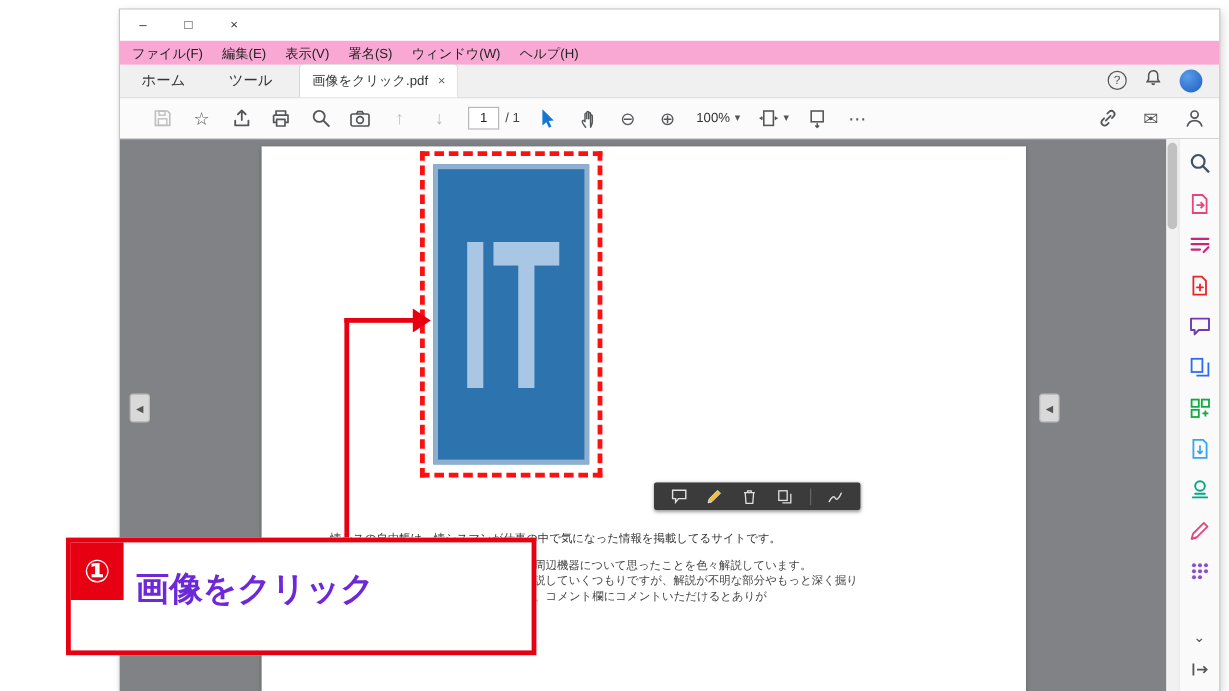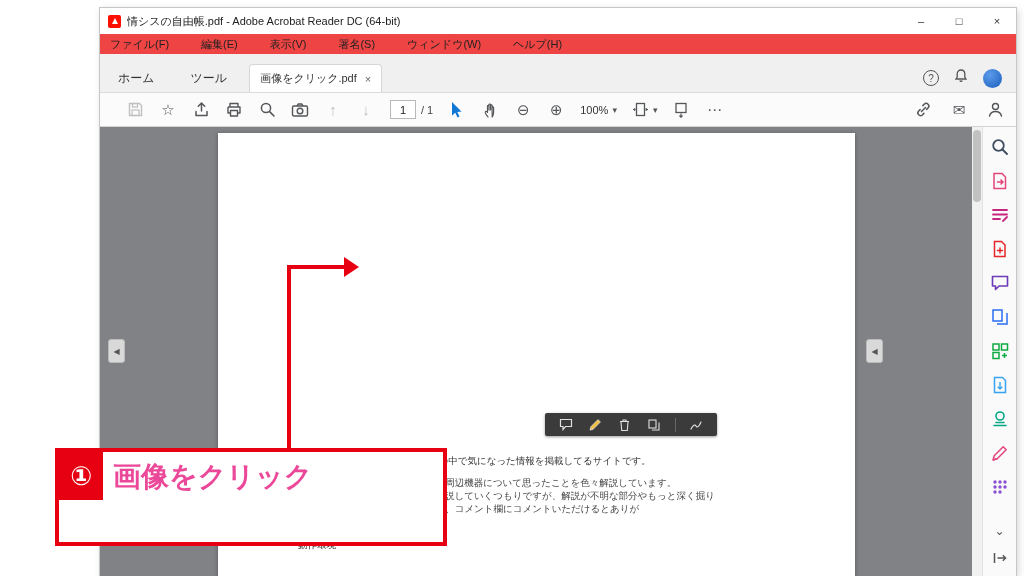--- a/index.html
+++ b/index.html
@@ -17,26 +17,26 @@
   .pdf-logo { width:13px; height:13px; background:#fa0f00; border-radius:2px;
     display:flex; align-items:center; justify-content:center; flex:0 0 auto; }
   .pdf-logo i { display:block; width:0; height:0; border-left:3px solid transparent;
     border-right:3px solid transparent; border-bottom:6px solid #fff; }
   .title-text { font-size:11px; color:#222; white-space:nowrap; overflow:hidden; }
   .win-controls { display:flex; height:100%; flex:0 0 auto; }
   .win-btn { width:38px; height:100%; display:flex; align-items:center; justify-content:center;
     font-size:11px; color:#333; cursor:default; }
 
   
-  .menubar { height:20px; display:flex; align-items:center; gap:32px; padding-left:10px;
-    background:#ef4444; font-size:11px; color:#222; flex:0 0 auto; }
+  .menubar { height:20px; display:flex; align-items:center; gap:16px; padding-left:10px;
+    background:#f9a8d4; font-size:11px; color:#222; flex:0 0 auto; }
   .menu-item { cursor:default; }
 
   
-  .tabbar { height:39px; background:#f0f0f0; display:flex; align-items:flex-end;
+  .tabbar { height:28px; background:#f0f0f0; display:flex; align-items:flex-end;
     border-bottom:1px solid #dcdcdc; flex:0 0 auto; }
   .nav-tab { padding:0 18px; height:28px; display:flex; align-items:center;
     font-size:12px; color:#333; cursor:default; }
   .doc-tab { height:28px; background:#fff; border:1px solid #d7d7d7; border-bottom:none;
     border-radius:4px 4px 0 0; display:flex; align-items:center; gap:8px;
     padding:0 10px; font-size:11px; color:#333; margin-left:4px; }
   .doc-tab .tab-close { font-size:11px; color:#666; }
   .tabbar-right { margin-left:auto; display:flex; align-items:center; gap:14px;
     padding-right:14px; height:28px; }
   .help-circle { width:16px; height:16px; border:1.4px solid #555; border-radius:50%;
@@ -115,37 +115,31 @@
     background:#e60012; z-index:55; }
   .connector-arrow { position:absolute; left:344px; top:257px; width:0; height:0;
     border-top:10px solid transparent; border-bottom:10px solid transparent;
     border-left:15px solid #e60012; z-index:55; }
 
   .callout { position:absolute; left:55px; top:448px; width:392px; height:98px;
     background:#fff; border:4px solid #e60012; z-index:60; }
   .callout-badge { position:absolute; left:0; top:0; width:44px; height:48px;
     background:#e60012; color:#fff; display:flex; align-items:center;
     justify-content:center; font-size:26px; font-weight:bold; }
-  .callout-line1 { position:absolute; left:54px; top:6px; font-size:28px;
-    font-weight:bold; color:#ec4899; white-space:nowrap; }
+  .callout-line1 { position:absolute; left:54px; top:20px; font-size:28px;
+    font-weight:bold; color:#6d28d9; white-space:nowrap; }
   .callout-line2 { position:absolute; left:38px; top:50px; font-size:28px;
     font-weight:bold; color:#111; white-space:nowrap; }
 </style>
 </head>
 <body>
 
 <div class="app-window">
 
   <div class="titlebar">
-    <div class="titlebar-left">
-      <span class="pdf-logo">
-          <i></i>
-        </span>
-      <span class="title-text">情シスの自由帳.pdf - Adobe Acrobat Reader DC (64-bit)</span>
-    </div>
     <div class="win-controls">
       <span class="win-btn">–</span>
       <span class="win-btn">□</span>
       <span class="win-btn">×</span>
     </div>
   </div>
 
   <div class="menubar">
     <span class="menu-item">ファイル(F)</span>
     <span class="menu-item">編集(E)</span>
@@ -269,20 +263,25 @@
       <div class="pdf-page"></div>
 
       <div class="page-text pt-intro">情シスの自由帳は、情シスマンが仕事の中で気になった情報を掲載してるサイトです。</div>
       <div class="page-text pt-body">
         <div>パソコンを中心として、ソフトや周辺機器について思ったことを色々解説しています。</div>
         <div>できる限りわかりやすく丁寧に解説していくつもりですが、解説が不明な部分やもっと深く掘り</div>
         <div>下げてほしい部分がありましたら、コメント欄にコメントいただけるとありが</div>
       </div>
       <div class="page-text pt-head2">動作環境</div>
 
+      <div class="img-selection">
+        <div class="it-image">
+          <span>IT</span>
+        </div>
+      </div>
 
       <div class="mini-toolbar">
         <span class="mini-icon">
           <svg width="14" height="13" viewBox="0 0 14 13">
               <path d="M1.5 1.5h11v7h-6l-2.5 3v-3h-2.5z" fill="none" stroke="#e0e0e0" stroke-width="1.2"></path>
             </svg>
         </span>
         <span class="mini-icon">
           <svg width="14" height="14" viewBox="0 0 14 14">
               <path d="M2 12l1-3.4 7-7L12.4 4l-7 7z" fill="#f0c040" stroke="#d8d8d8" stroke-width="0.8"></path>

